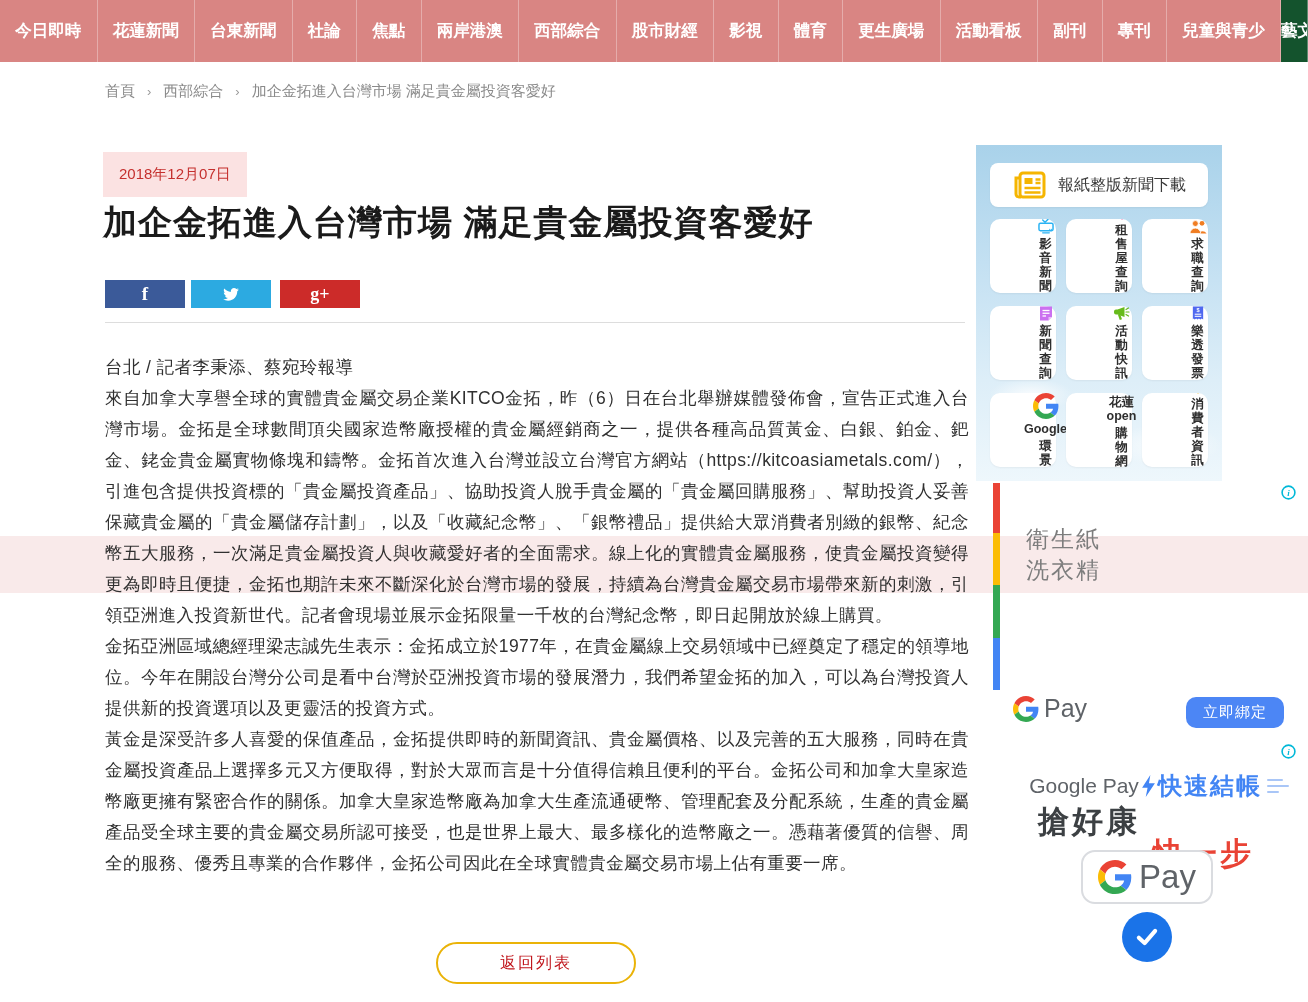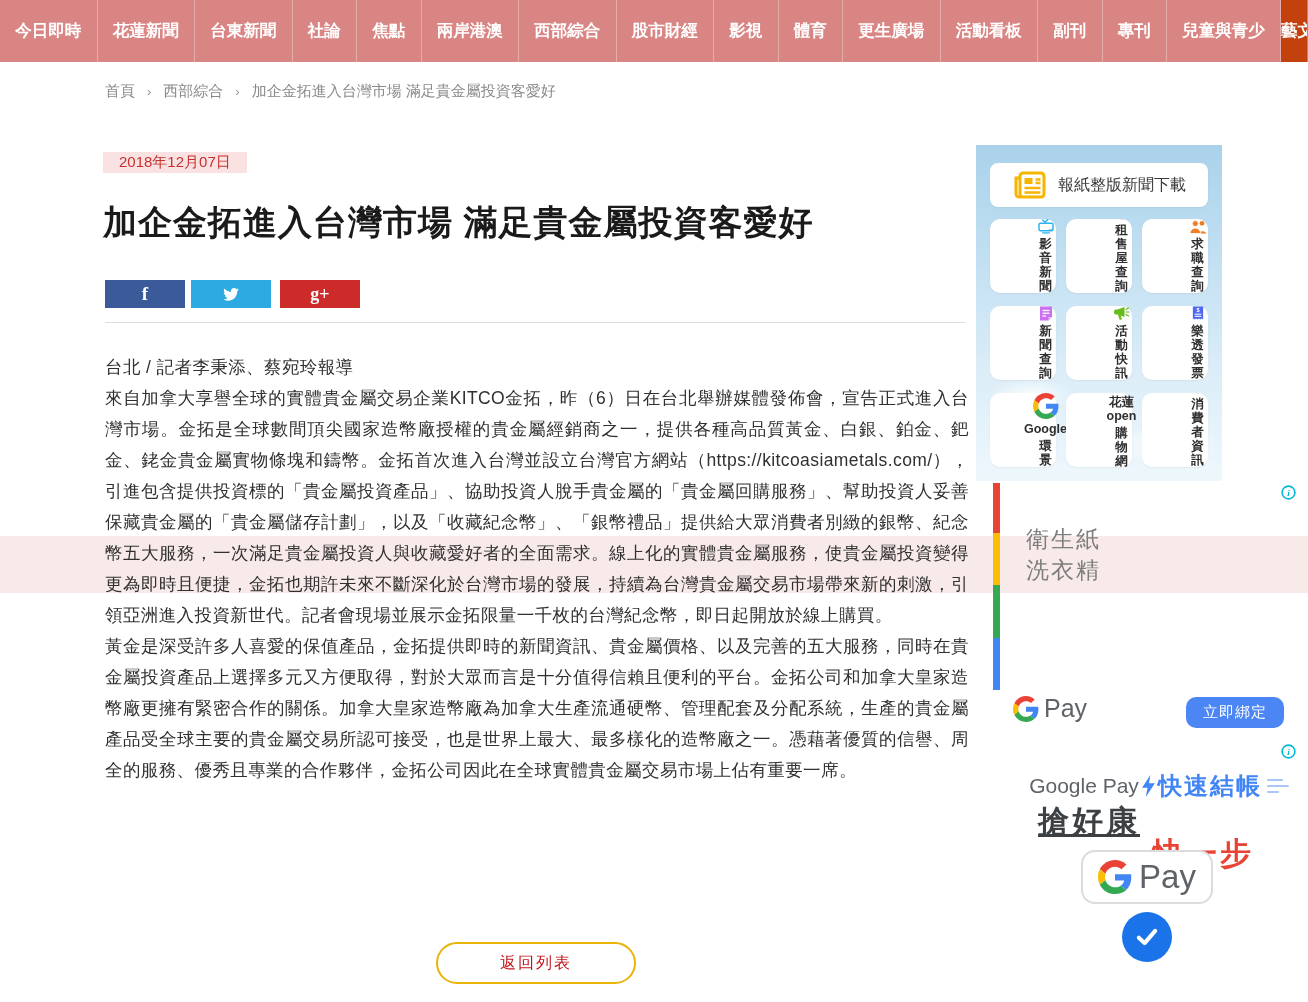--- a/index.html
+++ b/index.html
@@ -12,34 +12,34 @@
   .nav {
     position:absolute; top:0; left:0; width:1308px; height:62px;
     background:#d98583; display:flex; z-index:3;
   }
   .nav-item {
     flex:1 1 auto; display:flex; align-items:center; justify-content:center;
     color:#fff; font-size:16.5px; font-weight:bold; white-space:nowrap;
     border-right:1px solid rgba(255,255,255,.32); padding:0 9px; cursor:pointer;
   }
   .nav-item.partial {
-    flex:0 0 27px; background:#c2410c; overflow:hidden;
+    flex:0 0 27px; background:#14532d; overflow:hidden;
     justify-content:flex-start; padding:0;
   }
   
   .breadcrumb {
     position:absolute; top:82px; left:105px; display:flex; gap:12px;
     font-size:15px; color:#8a8a8a; z-index:2; align-items:center;
   }
   .crumb-link { cursor:pointer; }
   .crumb-sep { color:#9a9a9a; font-size:13px; }
   
   .date-badge {
     position:absolute; top:152px; left:103px; background:#fbe2e2;
-    color:#c5302e; font-size:15px; padding:1px 16px; z-index:2;
+    color:#c5302e; font-size:15px; padding:13px 16px; z-index:2;
   }
   .page-title {
     position:absolute; top:200px; left:103px; width:880px;
     font-size:34px; font-weight:bold; color:#1a1a1a; letter-spacing:1px; z-index:2;
   }
   .share-row { position:absolute; top:280px; left:105px; display:flex; gap:6px; z-index:2; }
   .share-btn {
     width:80px; height:28px; display:flex; align-items:center;
     justify-content:center; cursor:pointer;
   }
@@ -126,21 +126,21 @@
   .speedlines { display:flex; flex-direction:column; gap:4px; margin-left:2px; }
   .speedlines i { display:block; height:2px; background:#a9c6f7; border-radius:1px; }
   .speedlines i:nth-child(1){ width:16px; }
   .speedlines i:nth-child(2){ width:22px; }
   .speedlines i:nth-child(3){ width:12px; }
   .ad2-line2 {
     position:absolute; top:57px; left:0; width:100%;
     display:flex; justify-content:center; gap:12px;
     font-size:31px; font-weight:bold; letter-spacing:3px;
   }
-  .ad2-sub1 { color:#3c4043;text-decoration:underline; }
+  .ad2-sub1 { color:#3c4043; }
   .ad2-sub2 { color:#e94335;margin-top:32px; }
   .gpay-pill {
     position:absolute; top:106px; left:85px; width:132px; height:54px;
     border:2px solid #dadce0; border-radius:14px; background:#fff;
     display:flex; align-items:center; justify-content:center; gap:7px;
   }
   .gpay-pill .paytxt { font-size:33px; color:#5f6368; }
   .check-circle {
     position:absolute; top:168px; left:126px; width:50px; height:50px;
     border-radius:50%; background:#1a73e8; display:flex; align-items:center; justify-content:center;
@@ -192,20 +192,21 @@
   </div>
   <div class="share-btn share-gp">
     <span class="glyph">g+</span>
   </div>
 </div>
 <div class="rule"></div>
 
 <div class="article">
   <p>台北 / 記者李秉添、蔡宛玲報導</p>
   <p>來自加拿大享譽全球的實體貴金屬交易企業KITCO金拓，昨（6）日在台北舉辦媒體發佈會，宣告正式進入台灣市場。金拓是全球數間頂尖國家造幣廠授權的貴金屬經銷商之一，提供各種高品質黃金、白銀、鉑金、鈀金、銠金貴金屬實物條塊和鑄幣。金拓首次進入台灣並設立台灣官方網站（https://kitcoasiametals.com/），引進包含提供投資標的「貴金屬投資產品」、協助投資人脫手貴金屬的「貴金屬回購服務」、幫助投資人妥善保藏貴金屬的「貴金屬儲存計劃」，以及「收藏紀念幣」、「銀幣禮品」提供給大眾消費者別緻的銀幣、紀念幣五大服務，一次滿足貴金屬投資人與收藏愛好者的全面需求。線上化的實體貴金屬服務，使貴金屬投資變得更為即時且便捷，金拓也期許未來不斷深化於台灣市場的發展，持續為台灣貴金屬交易市場帶來新的刺激，引領亞洲進入投資新世代。記者會現場並展示金拓限量一千枚的台灣紀念幣，即日起開放於線上購買。</p>
+  <p>金拓亞洲區域總經理梁志誠先生表示：金拓成立於1977年，在貴金屬線上交易領域中已經奠定了穩定的領導地位。今年在開設台灣分公司是看中台灣於亞洲投資市場的發展潛力，我們希望金拓的加入，可以為台灣投資人提供新的投資選項以及更靈活的投資方式。</p>
   <p>黃金是深受許多人喜愛的保值產品，金拓提供即時的新聞資訊、貴金屬價格、以及完善的五大服務，同時在貴金屬投資產品上選擇多元又方便取得，對於大眾而言是十分值得信賴且便利的平台。金拓公司和加拿大皇家造幣廠更擁有緊密合作的關係。加拿大皇家造幣廠為加拿大生產流通硬幣、管理配套及分配系統，生產的貴金屬產品受全球主要的貴金屬交易所認可接受，也是世界上最大、最多樣化的造幣廠之一。憑藉著優質的信譽、周全的服務、優秀且專業的合作夥伴，金拓公司因此在全球實體貴金屬交易市場上佔有重要一席。</p>
 </div>
 
 <div class="back-btn">返回列表</div>
 
 <aside class="sidebar">
   <div class="dl-box">
     <svg width="34" height="28" viewBox="0 0 34 28">
       <rect x="8" y="2" width="24" height="24" rx="3" fill="none" stroke="#f5b501" stroke-width="3"></rect>
       <path d="M8 7 H4 v16 a3 3 0 0 0 3 3 h2" fill="none" stroke="#f5b501" stroke-width="3"></path>

